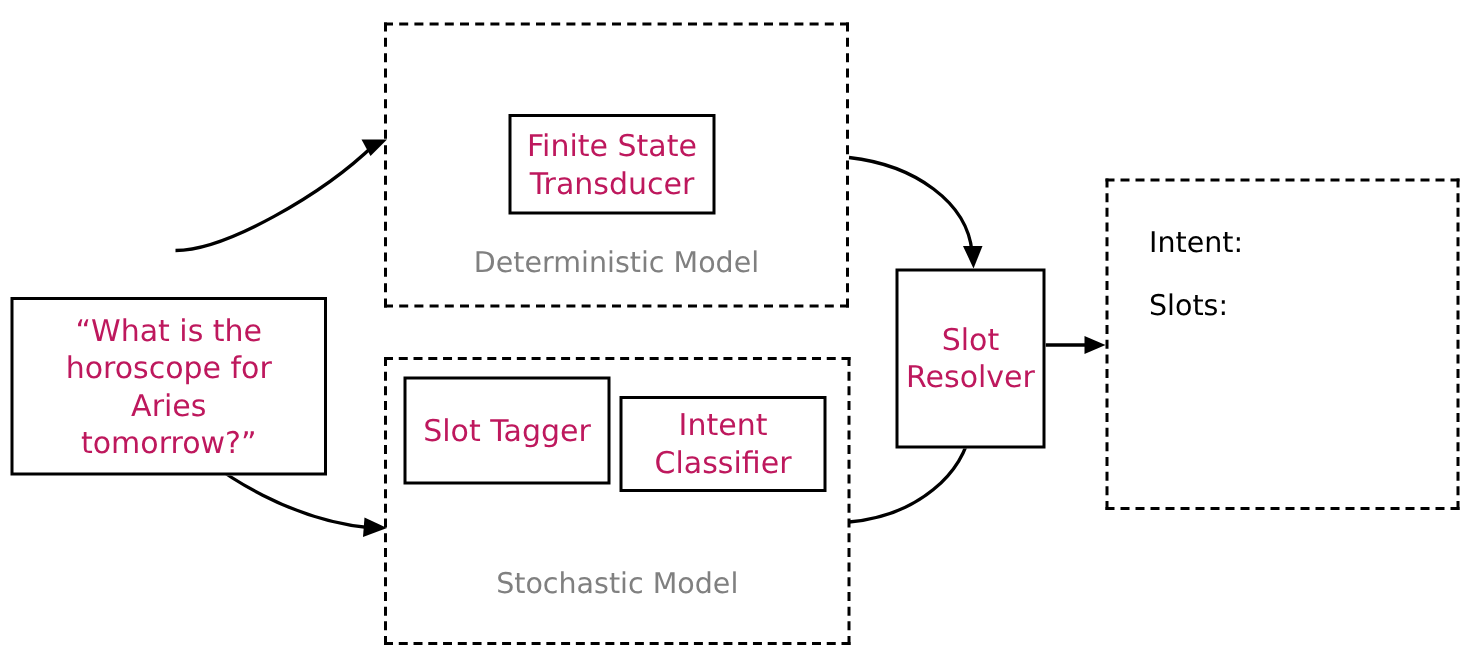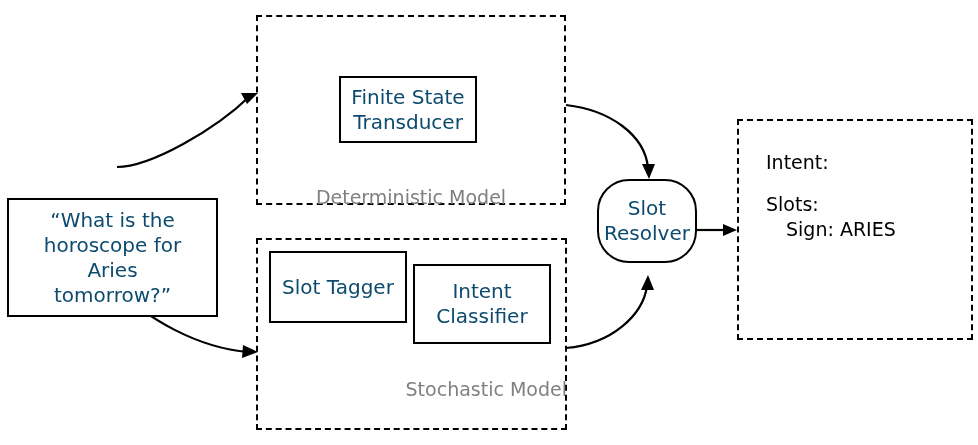--- a/index.html
+++ b/index.html
@@ -26,21 +26,21 @@
   }
   .solid-box {
     border: 2.5px solid #000000;
     background: #ffffff;
   }
   .dashed-box {
     border: 2.5px dashed #000000;
     background: transparent;
   }
   .label-text {
-    color: #0c4a6e;
+    color: #be185d;
     line-height: 1.25;
     white-space: pre-line;
   }
   .italic-text {
     margin-top: 32px;
   }
   .group-caption {
     position: absolute;
     color: #808080;
     font-size: 19px;
@@ -116,49 +116,45 @@
 tomorrow?”</span>
   </div>
 
   <div class="node dashed-box" style="left:256px; top:15px; width:310px; height:190px;"></div>
 
   <div class="node solid-box label-text" style="left:339px; top:76px; width:138px; height:67px; font-size:20px;">
     <span>Finite State
 Transducer</span>
   </div>
 
-  <div class="group-caption" style="left:256px; top:186px; width:310px;">
+  <div class="group-caption" style="left:256px; top:164px; width:310px;">
     <span>Deterministic Model</span>
   </div>
 
   <div class="node dashed-box" style="left:256px; top:238px; width:311px; height:192px;"></div>
 
   <div class="node solid-box label-text" style="left:269px; top:251px; width:138px; height:72px; font-size:20px;">
     <span>Slot Tagger</span>
   </div>
 
-  <div class="node solid-box label-text" style="left:413px; top:264px; width:138px; height:80px; font-size:20px;">
+  <div class="node solid-box label-text" style="left:413px; top:264px; width:138px; height:64px; font-size:20px;">
     <span>Intent
 Classifier</span>
   </div>
 
-  <div class="group-caption" style="left:256px; top:378px; width:311px;text-align:right;">
+  <div class="group-caption" style="left:256px; top:378px; width:311px;">
     <span>Stochastic Model</span>
   </div>
 
-  <div class="node solid-box label-text" style="left:597px; top:179px; width:100px; height:84px; font-size:20px;border-radius:32px;">
+  <div class="node solid-box label-text" style="left:597px; top:179px; width:100px; height:120px; font-size:20px;">
     <span>Slot
 Resolver</span>
   </div>
 
   <div class="node dashed-box" style="left:737px; top:119px; width:236px; height:221px;"></div>
 
   <div class="output-body" style="left:766px; top:150px; width:200px;">
     <div>Intent:</div>
     <div class="out-spacer"></div>
     <div>Slots:</div>
-    <div class="out-line-indent">
-      <span>Sign:</span>
-      <span class="italic-text">ARIES</span>
-    </div>
   </div>
 
 </div>
 
 </body></html>

